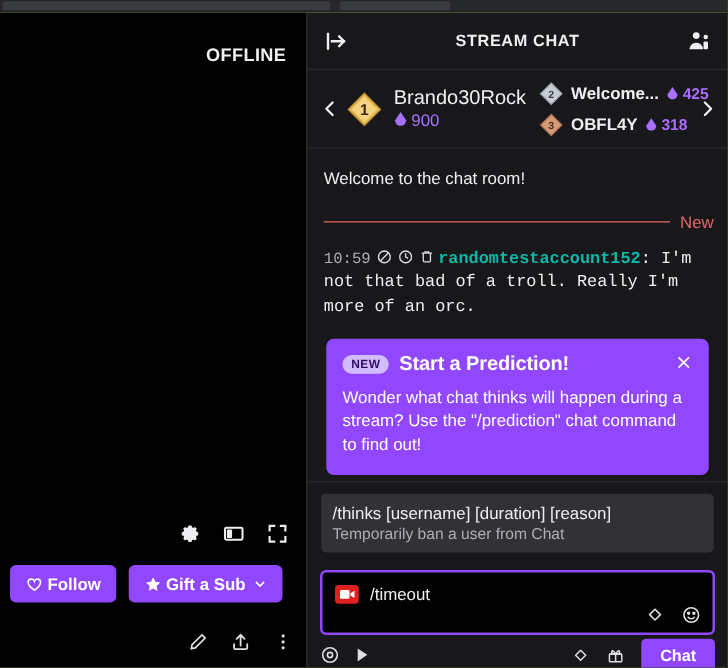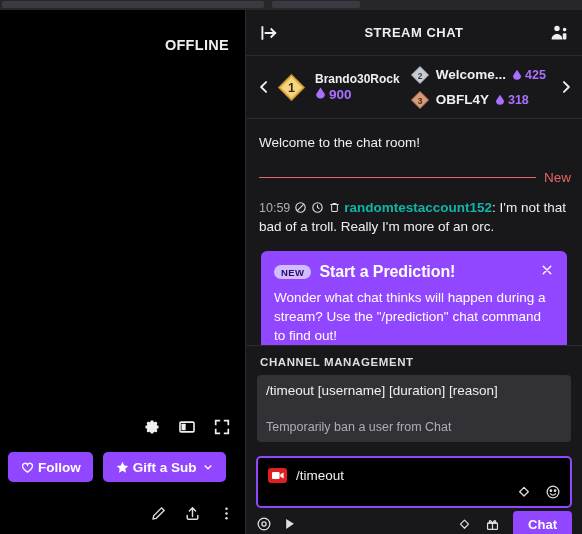--- a/index.html
+++ b/index.html
@@ -90,22 +90,22 @@
     width:16px; height:16px; color:#efeff1; cursor:pointer;
   }
   .lb-arrow svg { display:block; width:100%; height:100%; }
   .lb-prev { left:10px; }
   .lb-next { right:8px; }
 
   .lb-inner { display:flex; align-items:center; gap:10px; width:100%; padding-left:8px; }
 
   .lb-first { display:flex; align-items:center; gap:8px; }
   .lb-first .lb-text { display:flex; flex-direction:column; gap:2px; }
-  .lb-name-big { color:#efeff1; font-size:12px; font-weight:700; line-height:1;text-align:center; }
-  .lb-bits-big { display:flex; gap:3px; color:#a970ff; font-size:13.5px; font-weight:700; }
+  .lb-name-big { color:#efeff1; font-size:16px; font-weight:400; line-height:1;text-align:center; }
+  .lb-bits-big { display:flex; gap:3px; color:#a970ff; font-size:13.5px; font-weight:400; }
 
   .lb-rest { display:flex; flex-direction:column; gap:5px; }
   .lb-row { display:flex; align-items:center; gap:6px; }
   .lb-name-sm { color:#efeff1; font-size:13.5px; font-weight:700; line-height:1; }
   .lb-bits-sm { display:flex; align-items:center; gap:3px; color:#a970ff; font-size:12.5px; font-weight:700; }
 
   .badge { position:relative; flex:none; display:block; }
   .badge svg { display:block; }
 
   .drop { width:11px; height:13px; flex:none; display:block; }
@@ -118,21 +118,21 @@
   }
   .sys-msg { color:#efeff1; font-size:13.5px; line-height:1.45; padding:2px 0 0 2px; }
 
   .new-divider {
     display:flex; align-items:center; gap:8px;
     margin:17px 0 13px 2px;
   }
   .new-divider .line { flex:1 1 auto; height:1px; background:#e36767; }
   .new-divider .lbl { color:#e36767; font-size:13.5px; font-weight:400; }
 
-  .msg { font-size:13.5px; line-height:1.46; color:#efeff1; padding-left:2px; }
+  .msg { font-size:13.5px; line-height:1.46; color:#efeff1; padding-left:2px;font-family:Liberation Mono, monospace; }
   .msg .ts { color:#adadb8; font-size:12.5px; }
   .msg .modicons { display:inline-flex; align-items:center; gap:4px; vertical-align:-2px; margin:0 3px 0 4px; }
   .msg .modicons svg { width:13px; height:13px; display:block; color:#dedee3; }
   .msg .user { color:#0fb6a8; font-weight:700; }
 
   
   .pred {
     position:relative; margin:14px 4px 0 4px;
     background:#9147ff; border-radius:6px;
     padding:12px 13px 15px 13px;
@@ -157,21 +157,21 @@
   
   .cmdbox { flex:none; border-top:1px solid #2a2a2e; padding:9px 11px 7px 11px; }
   .cmd-label {
     color:#dedee3; font-size:11.5px; font-weight:700;
     letter-spacing:.6px; padding:1px 2px 7px 3px;
   }
   .cmd-item {
     background:#323236; border-radius:4px; padding:7px 9px 8px 9px;
   }
   .cmd-syntax { color:#efeff1; font-size:13.5px; line-height:1.35; }
-  .cmd-desc { color:#adadb8; font-size:12.5px; margin-top:20px; }
+  .cmd-desc { color:#adadb8; font-size:12.5px; margin-top:0; }
 
   
   .inputwrap { flex:none; padding:7px 10px 0 10px; }
   .inputbox {
     position:relative; background:#000;
     border:2px solid #9147ff; border-radius:5px;
     height:52px; padding:9px 10px;
     display:flex; align-items:flex-start;
   }
   .cam {
@@ -403,23 +403,22 @@
         </span>
         <div class="pred-head">
           <span class="pill">NEW</span>
           <span class="pred-title">Start a Prediction!</span>
         </div>
         <div class="pred-body">Wonder what chat thinks will happen during a stream? Use the "/prediction" chat command to find out!</div>
       </div>
     </div>
 
     <div class="cmdbox">
-      <div class="cmd-label">CHANNEL MANAGEMENT</div>
       <div class="cmd-item">
-        <div class="cmd-syntax">/timeout [username] [duration] [reason]</div>
+        <div class="cmd-syntax">/thinks [username] [duration] [reason]</div>
         <div class="cmd-desc">Temporarily ban a user from Chat</div>
       </div>
     </div>
 
     <div class="inputwrap">
       <div class="inputbox">
         <span class="cam">
           <svg viewBox="0 0 12 9" fill="currentColor">
               <rect x="0" y="1" width="7.6" height="7" rx="1.1"></rect>
               <path d="M8.3 3.6L11.6 1.6v5.8L8.3 5.4z"></path>

